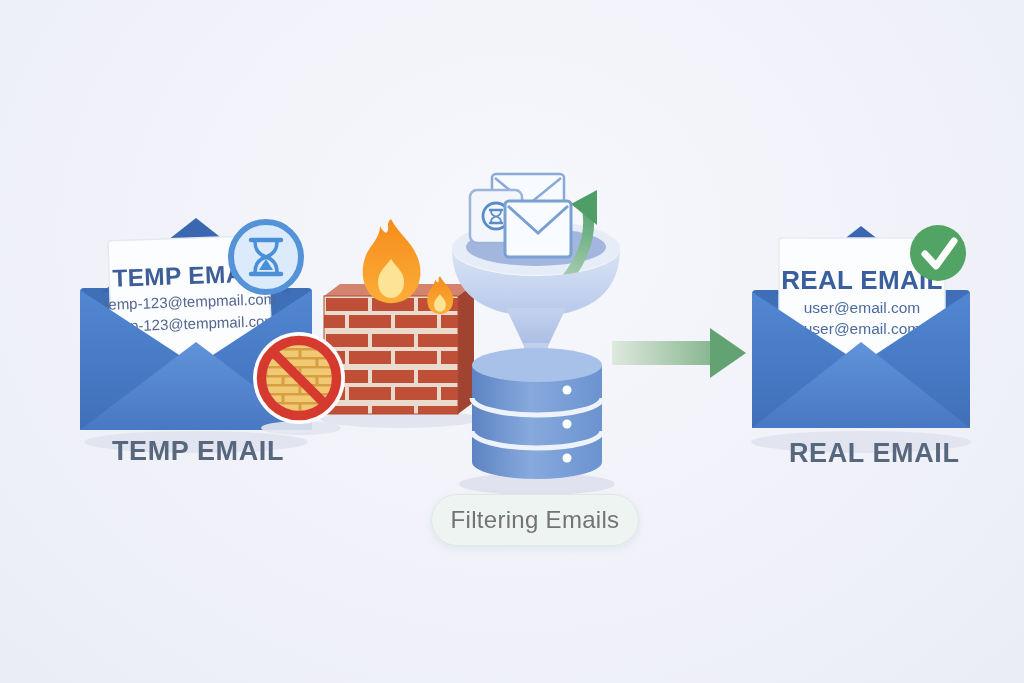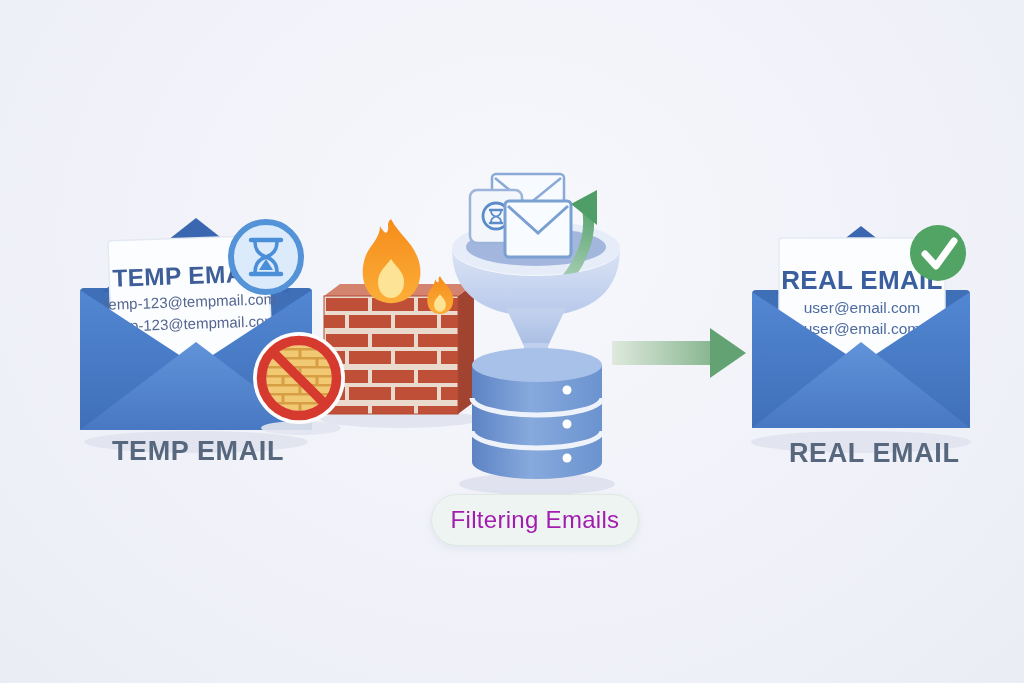--- a/index.html
+++ b/index.html
@@ -19,21 +19,21 @@
     white-space:nowrap;
   }
   .caption-left{left:112px;top:436px;}
   .caption-right{left:789px;top:438px;}
   .pill{
     position:absolute;left:431px;top:494px;width:206px;height:50px;
     background:#eef4f1;border:1.5px solid #dfe9e2;border-radius:26px;
     box-shadow:0 3px 8px rgba(140,160,185,.15);
     display:flex;align-items:center;justify-content:center;
   }
-  .pill span{font-size:24px;color:#a21caf;letter-spacing:.3px;}
+  .pill span{font-size:24px;color:#737373;letter-spacing:.3px;}
 </style>
 </head>
 <body>
 
 <div class="stage">
 
 <svg width="1024" height="683" viewBox="0 0 1024 683">
   <defs>
     <linearGradient id="envBody" x1="0" y1="0" x2="0" y2="1">
       <stop offset="0" stop-color="#5287d3"></stop>

